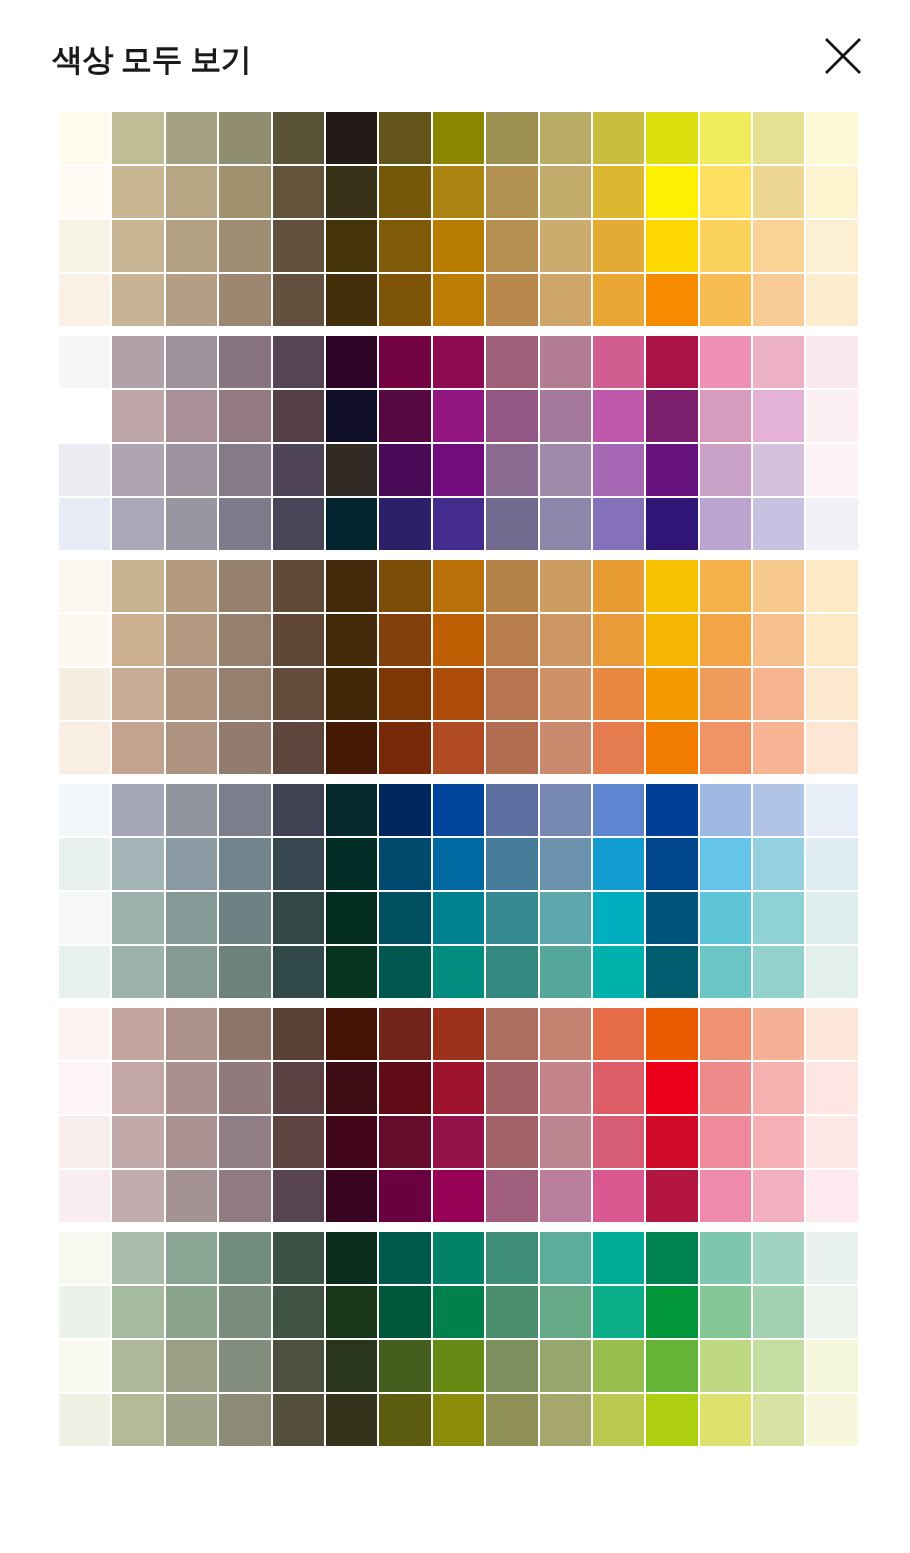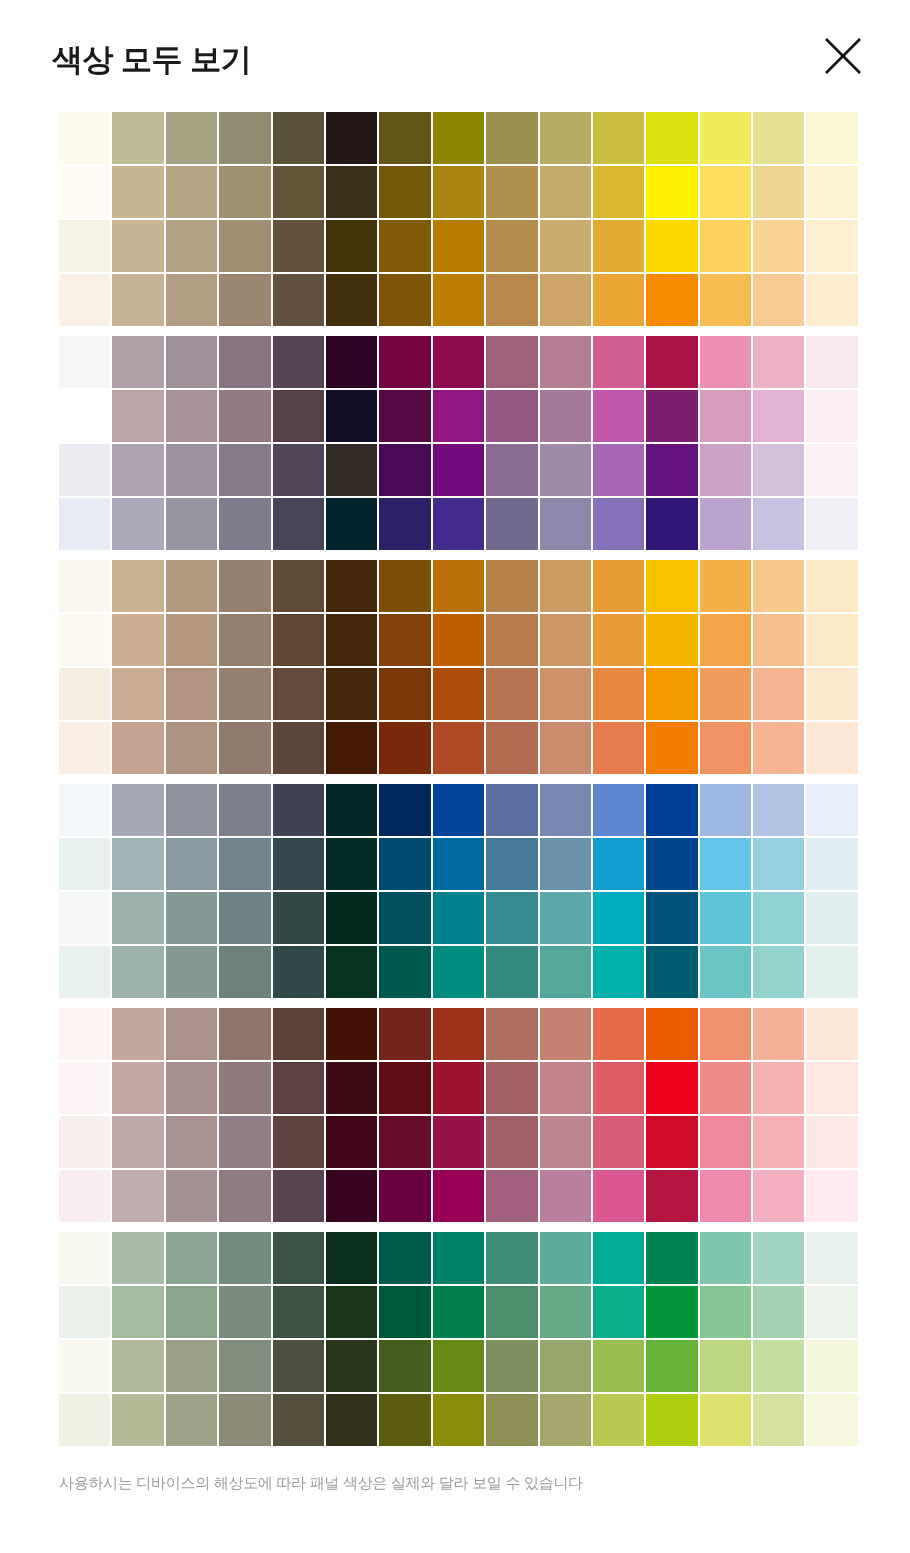--- a/index.html
+++ b/index.html
@@ -509,15 +509,14 @@
           <div class="swatch" style="background-color: rgb(165, 167, 109);"></div>
           <div class="swatch" style="background-color: rgb(187, 200, 79);"></div>
           <div class="swatch" style="background-color: rgb(174, 208, 17);"></div>
           <div class="swatch" style="background-color: rgb(222, 225, 109);"></div>
           <div class="swatch" style="background-color: rgb(214, 226, 161);"></div>
           <div class="swatch" style="background-color: rgb(246, 247, 220);"></div>
         </div>
       </div>
     </div>
 
-  <div class="disclaimer">사용하시는 디바이스의 해상도에 따라 패널 색상은 실제와 달라 보일 수 있습니다</div>
 
 </div>
 
 </body></html>

